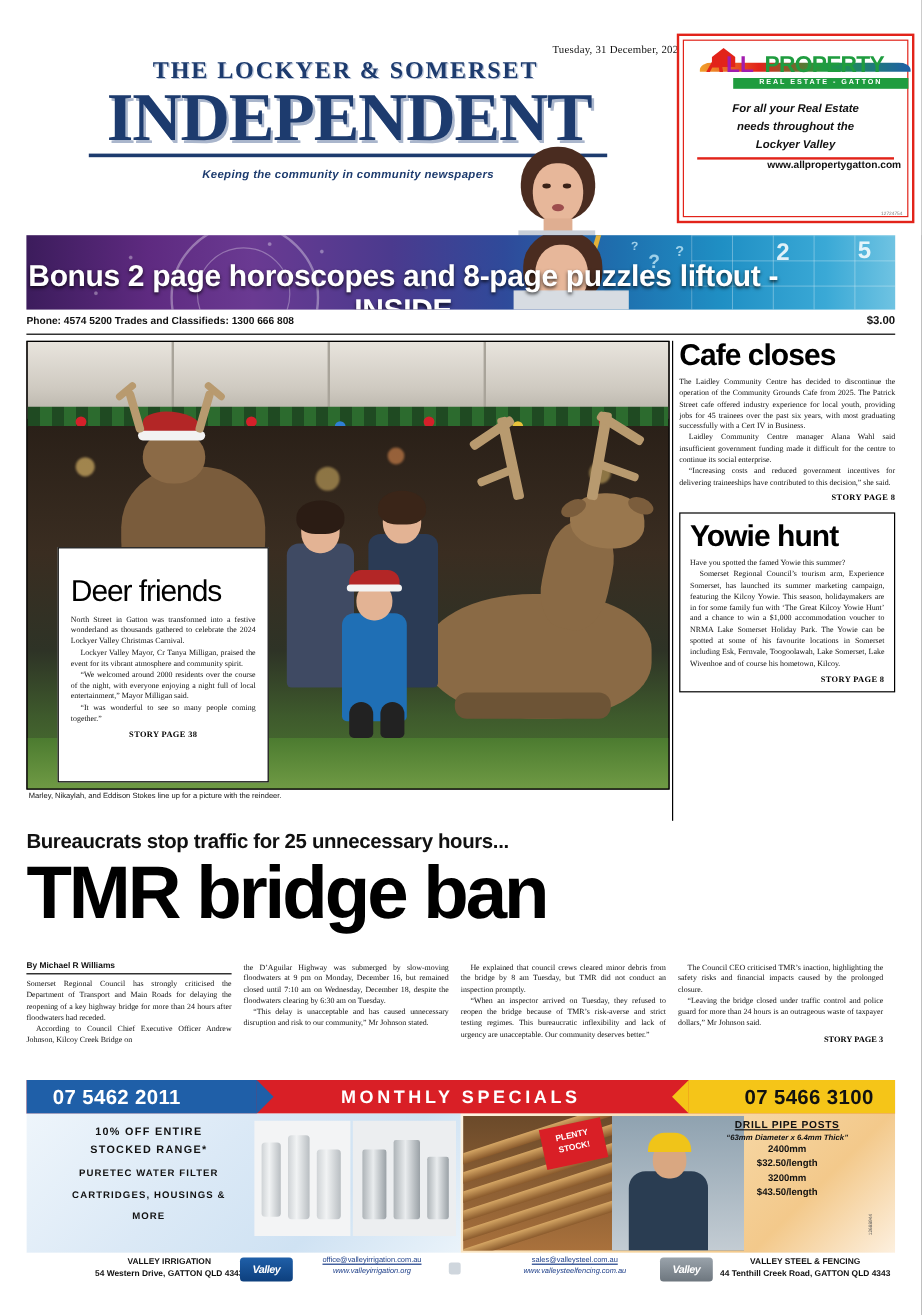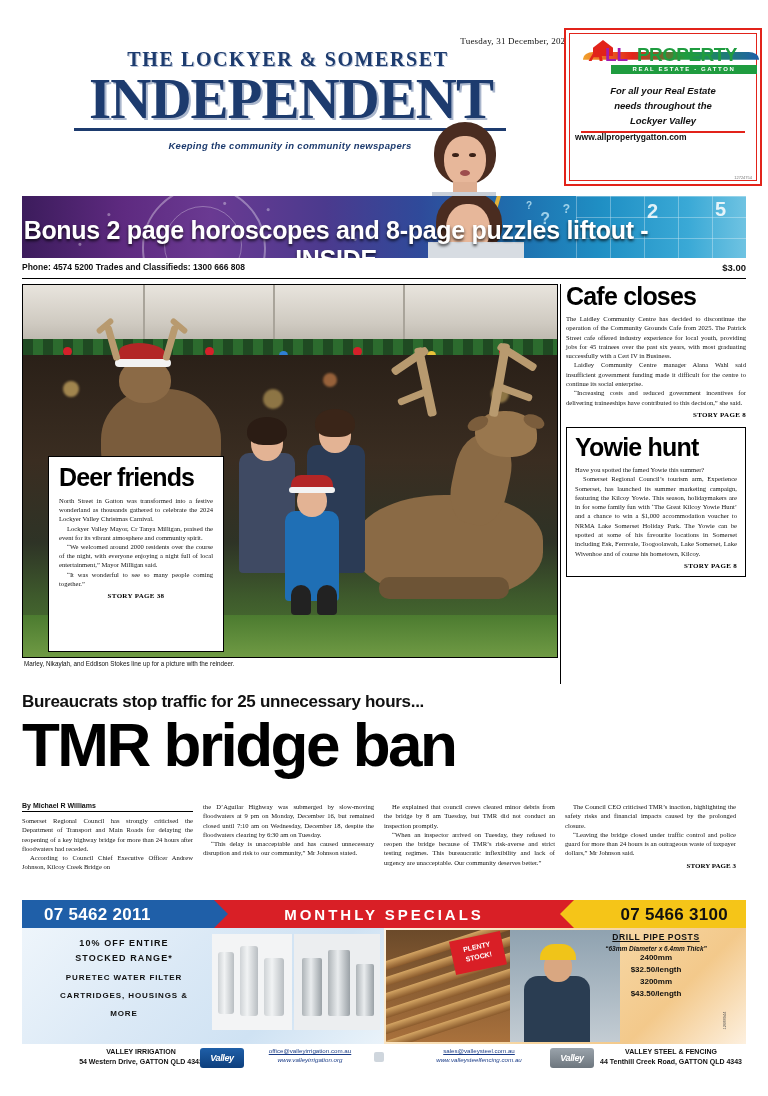--- a/index.html
+++ b/index.html
@@ -108,21 +108,21 @@
   #photo .santa-hat-trim{position:absolute;left:92px;top:74px;width:56px;height:8px;border-radius:4px;background:#f2f2f2;}
   #photo .person{position:absolute;border-radius:10px 10px 4px 4px;}
   #photo .head{position:absolute;border-radius:48%;background:#e3b394;}
   #photo .hairp{position:absolute;border-radius:50% 50% 40% 40%;}
   #photo .grass{position:absolute;left:0;bottom:0;width:534px;height:42px;background:linear-gradient(180deg,#4c7b30 0%,#6f9a44 100%);}
   
   #deerbox{
     position:absolute;left:48px;top:456px;width:176px;height:196px;background:#fff;
     border:1px solid #000;padding:8px 10px 6px 10px;box-sizing:border-box;
   }
-  #deerbox h2{margin:0 0 6px 0;font-size:25px;font-weight:bold;color:#000;letter-spacing:-.9px;line-height:1;}
+  #deerbox h2{margin:16px 0 6px 0;font-size:25px;font-weight:normal;color:#000;letter-spacing:-.9px;line-height:1;}
   #deerbox p{margin:0;font-size:6.6px;line-height:9.2px;color:#111;text-align:justify;
     font-family:"Liberation Serif",serif;}
   #deerbox p.ind{text-indent:8px;}
   #deerbox .story{margin-top:4px;font-size:7px;font-weight:bold;text-align:center;
      font-family:"Liberation Serif",serif;letter-spacing:.3px;}
   #photocap{
     position:absolute;left:24px;top:660px;width:530px;font-size:6.3px;color:#111;
     font-family:"Liberation Sans",sans-serif;
   }
   
@@ -228,21 +228,21 @@
           <div style="position:absolute;left:62px;top:6px;font-size:19px;font-weight:bold;color:#1f9c3f;letter-spacing:-.6px;">PROPERTY</div>
           <div style="position:absolute;left:36px;top:27px;width:146px;height:9px;background:#1f9c3f;color:#fff;
                       font-size:6px;font-weight:bold;letter-spacing:1.6px;text-align:center;line-height:9px;">REAL ESTATE - GATTON</div>
         </div>
         <div style="text-align:center;font-size:9.5px;font-weight:bold;font-style:italic;color:#111;line-height:15px;margin-top:5px;">
           <div>For all your Real Estate</div>
           <div>needs throughout the</div>
           <div>Lockyer Valley</div>
         </div>
         <div style="height:2px;background:#e2231a;margin:3px 6px 0 6px;"></div>
-        <div style="text-align:left;font-size:8.5px;font-weight:bold;color:#111;margin-top:-1px;">www.allpropertygatton.com</div>
+        <div style="text-align:right;font-size:8.5px;font-weight:bold;color:#111;margin-top:-1px;">www.allpropertygatton.com</div>
         <div style="position:absolute;right:4px;bottom:0;font-size:4px;color:#777;">12724754</div>
       </div>
     </div>
   </div>
 
   <div id="promo">
     <div class="stars"></div>
     <div class="zodiac"></div>
     <div class="zodiac2"></div>
     <div class="sudoku"></div>

